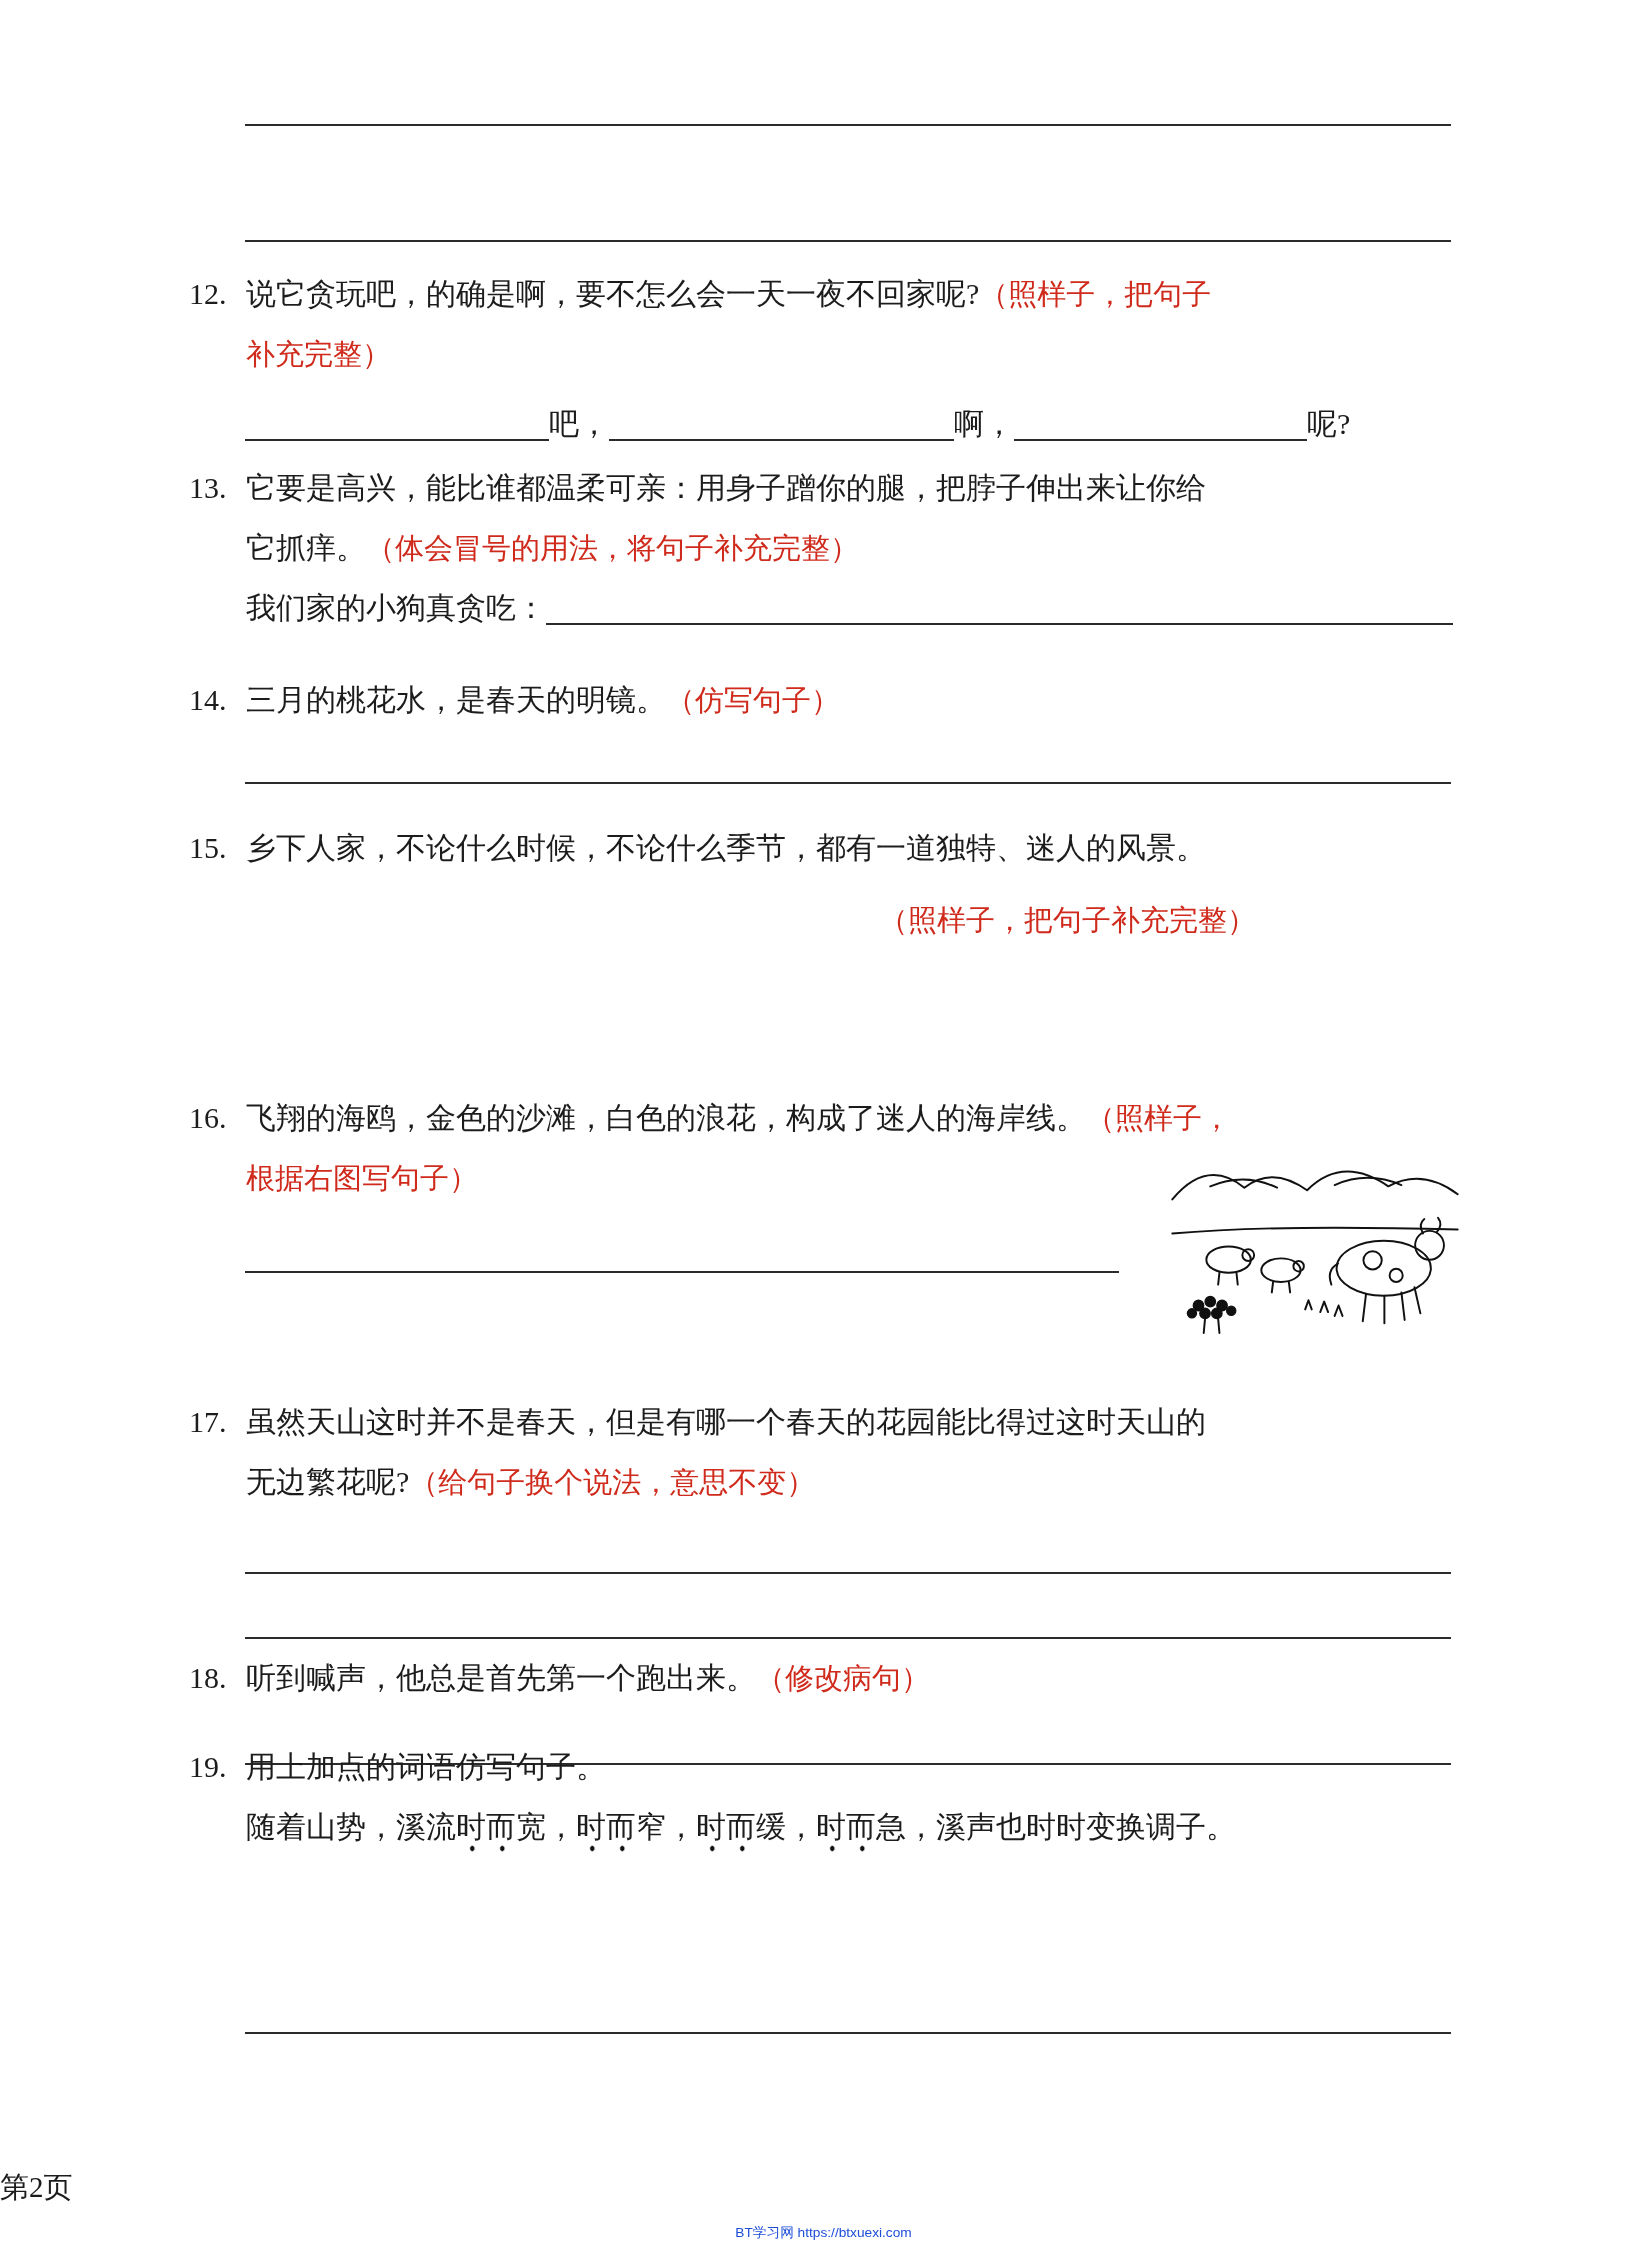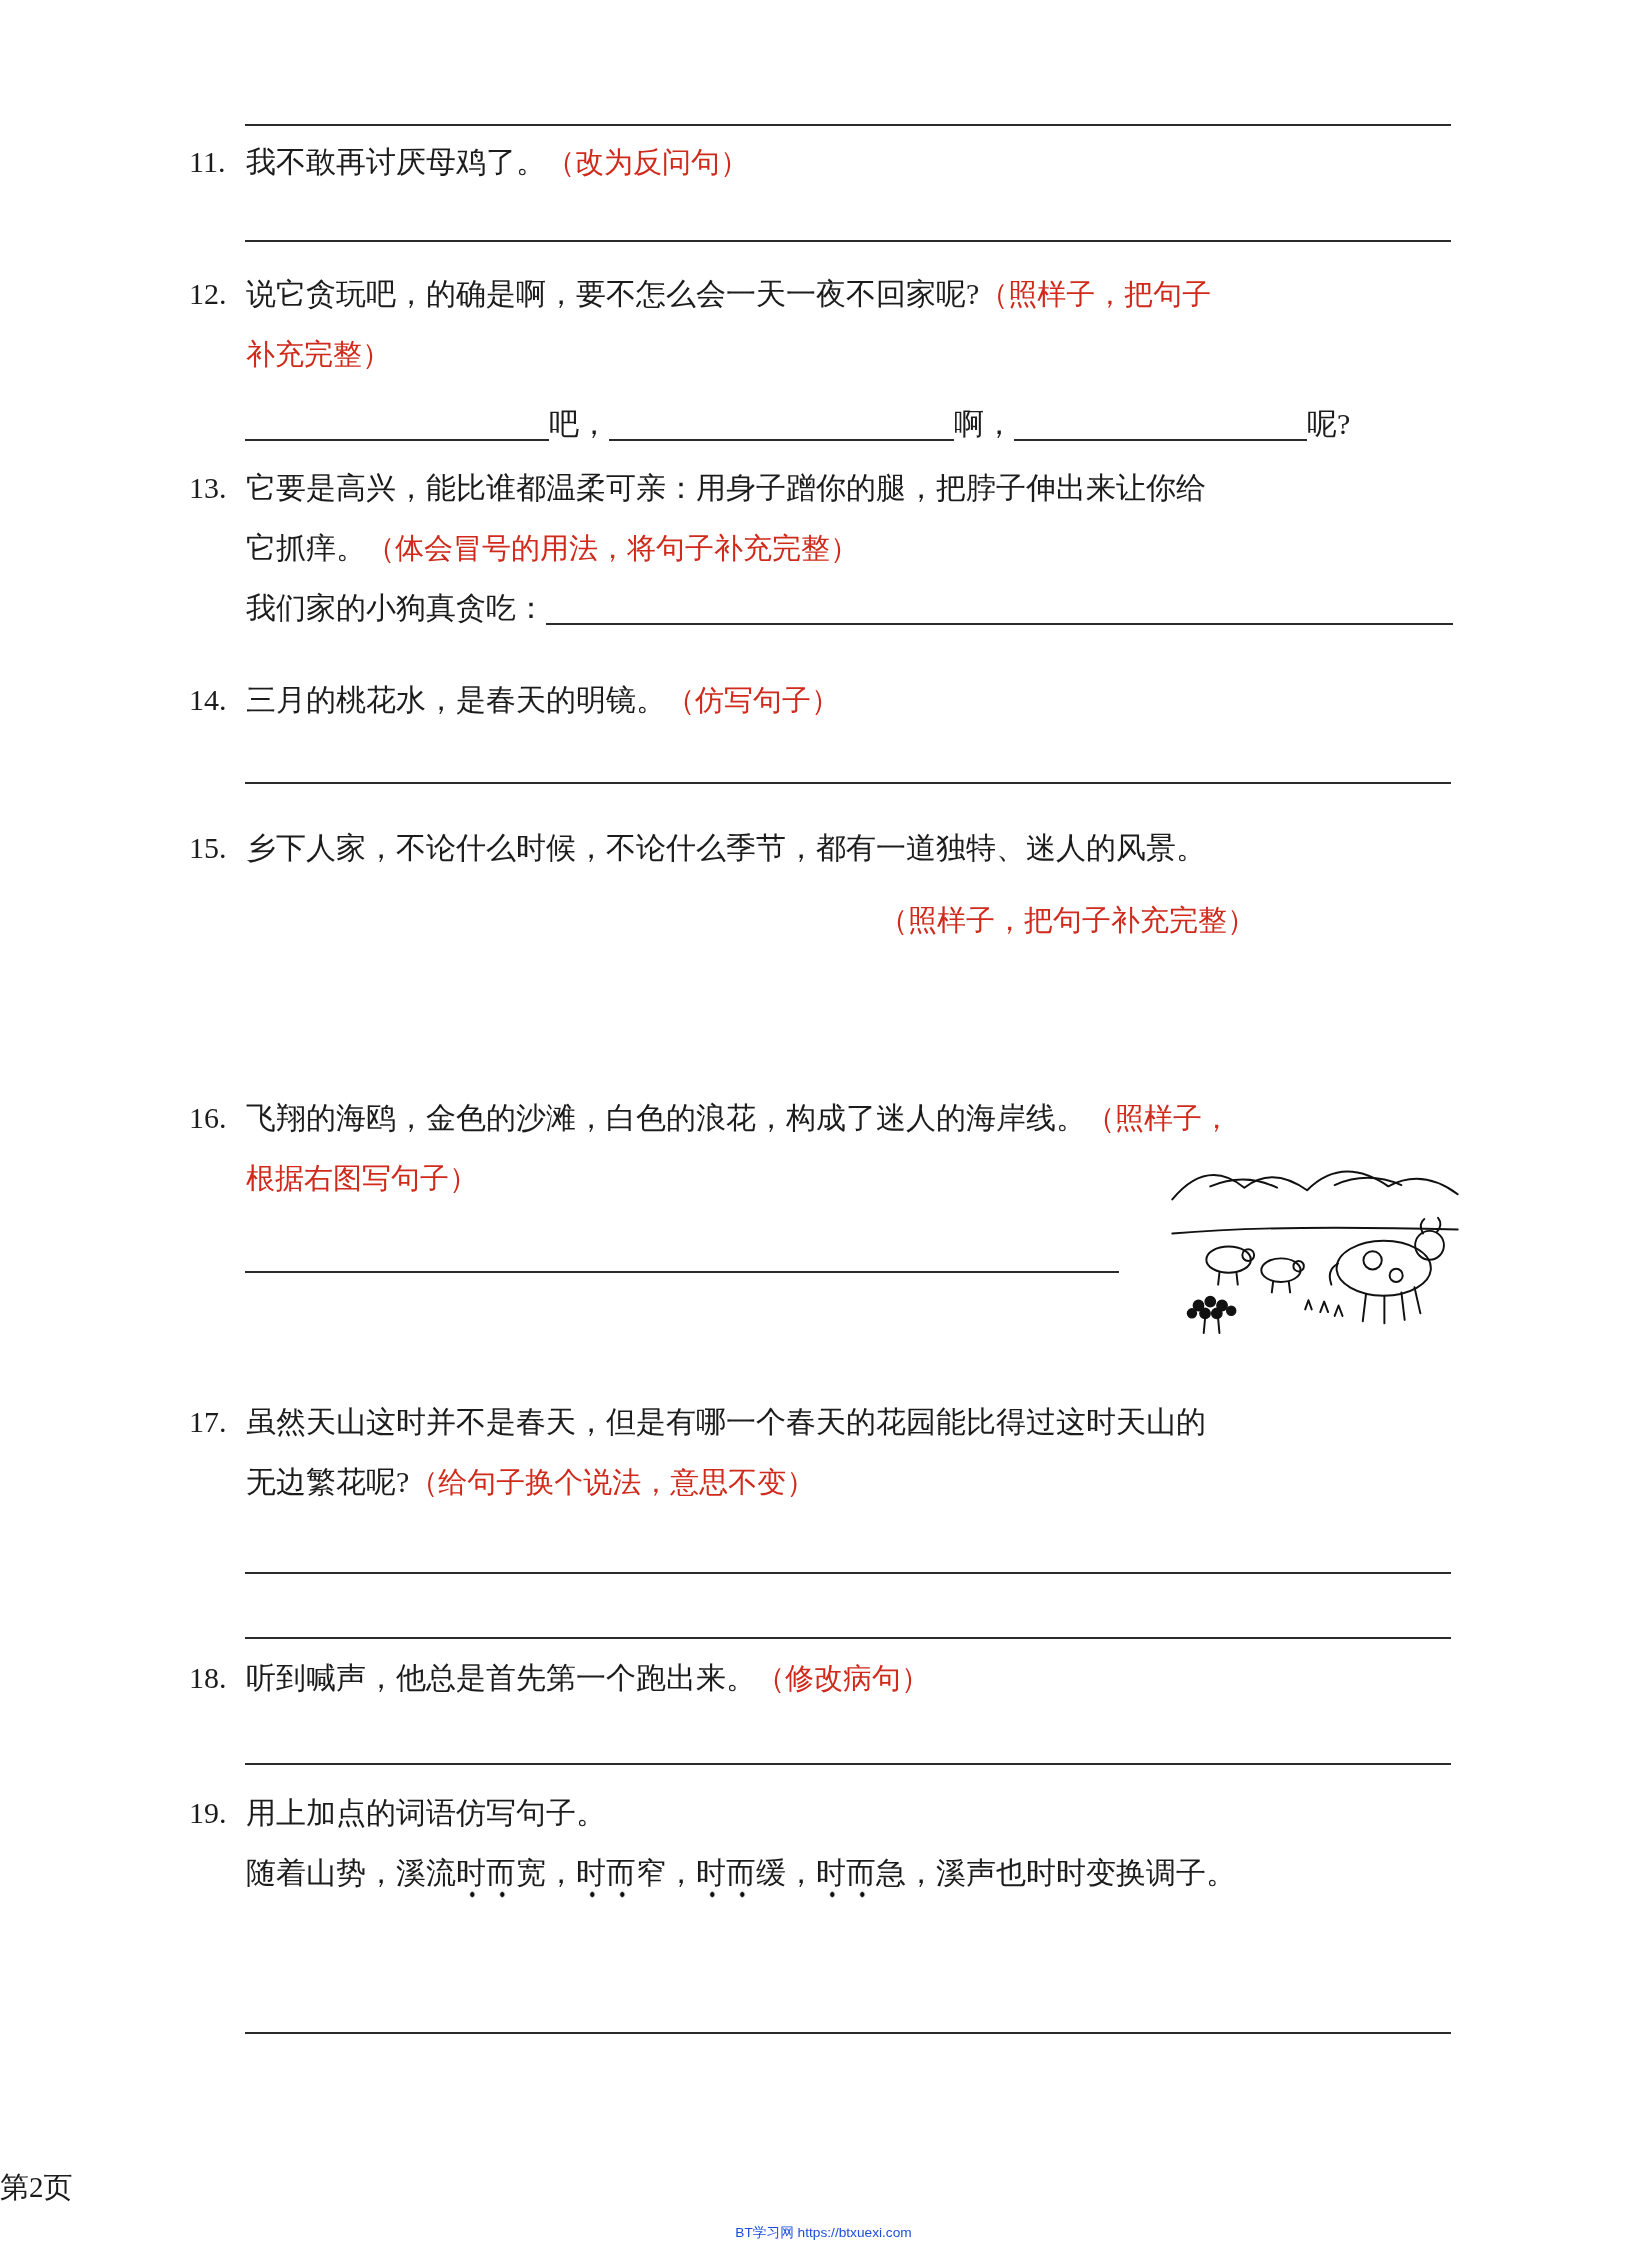--- a/index.html
+++ b/index.html
@@ -65,24 +65,20 @@
     font-family:"Liberation Sans","DejaVu Sans",sans-serif;
   }
 </style>
 </head>
 <body>
 
 <div class="page">
 
   <div class="ansline" style="top:124px;left:245px;width:1206px"></div>
 
-  <div class="q" style="top:132px">
-    <span class="qnum">11.</span>
-    <span>我不敢再讨厌母鸡了。</span><span class="red">（改为反问句）</span>
-  </div>
   <div class="ansline" style="top:240px;left:245px;width:1206px"></div>
 
   <div class="q" style="top:264px">
     <span class="qnum">12.</span>
     <span>说它贪玩吧，的确是啊，要不怎么会一天一夜不回家呢?</span><span class="red">（照样子，把句子</span><br>
     <span class="red">补充完整）</span>
   </div>
   <div class="line" style="top:394px">
     <span class="blank" style="width:304px"></span><span>吧，</span><span class="blank" style="width:345px"></span><span>啊，</span><span class="blank" style="width:293px"></span><span>呢?</span>
   </div>
@@ -165,21 +161,21 @@
   </div>
   <div class="ansline" style="top:1572px;left:245px;width:1206px"></div>
   <div class="ansline" style="top:1637px;left:245px;width:1206px"></div>
 
   <div class="q" style="top:1648px">
     <span class="qnum">18.</span>
     <span>听到喊声，他总是首先第一个跑出来。</span><span class="red">（修改病句）</span>
   </div>
   <div class="ansline" style="top:1763px;left:245px;width:1206px"></div>
 
-  <div class="q" style="top:1783px">
+  <div class="q" style="top:1737px">
     <span class="qnum">19.</span>
     <span>用上加点的词语仿写句子。</span><br>
     <span>随着山势，溪流</span><span class="em">时而</span><span>宽，</span><span class="em">时而</span><span>窄，</span><span class="em">时而</span><span>缓，</span><span class="em">时而</span><span>急，溪声也时时变换调子。</span>
   </div>
   <div class="ansline" style="top:2032px;left:245px;width:1206px"></div>
 
 
   <div class="footer">第2页</div>
   <div class="watermark">BT学习网 https://btxuexi.com</div>
 

